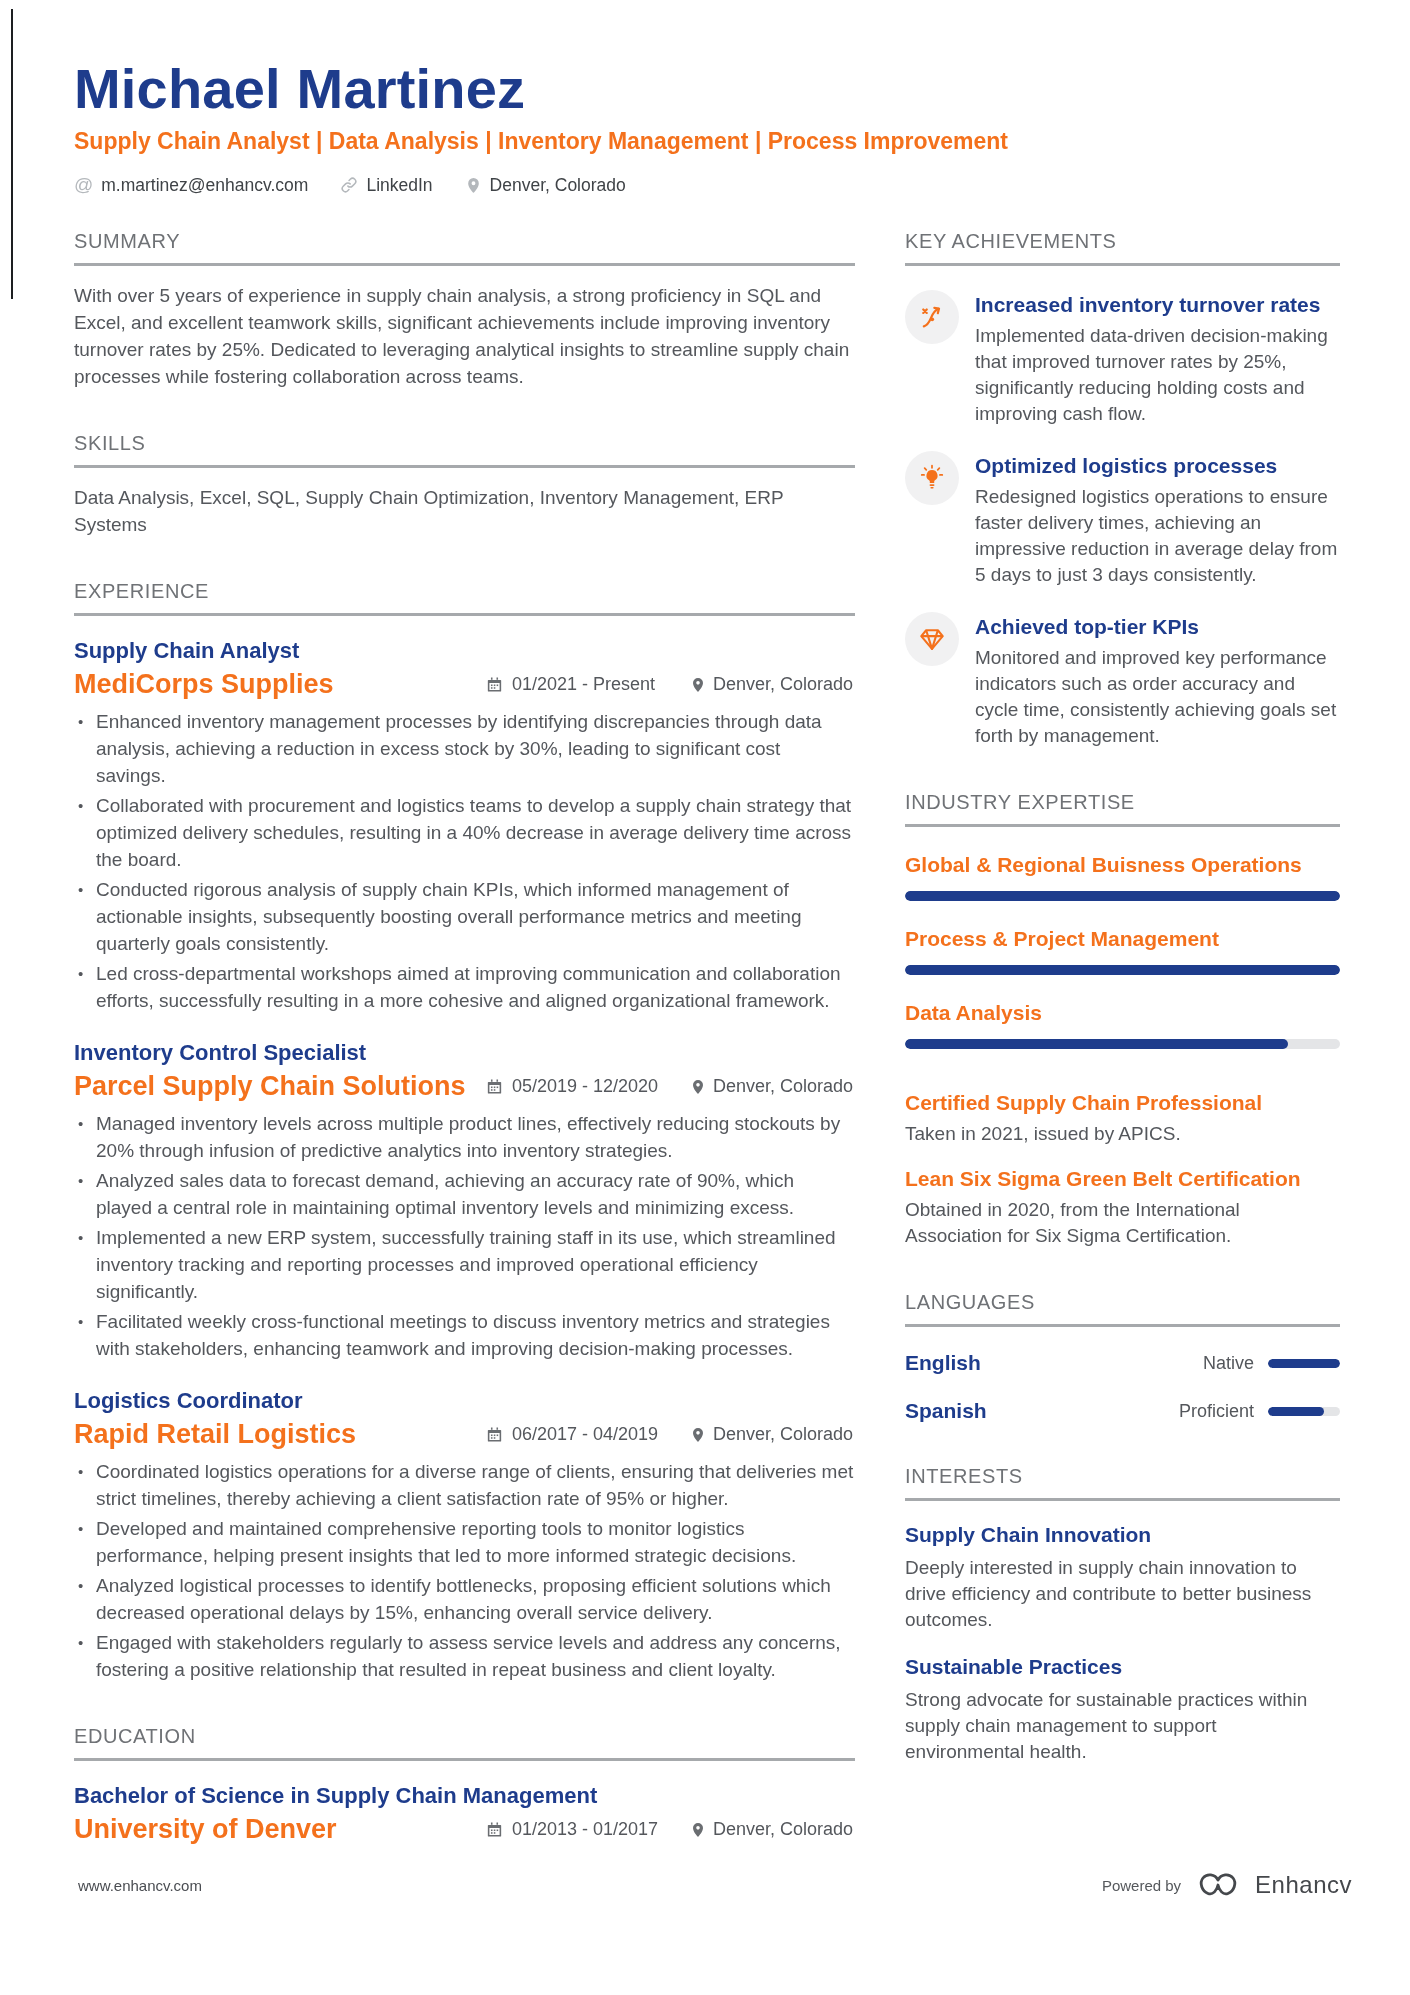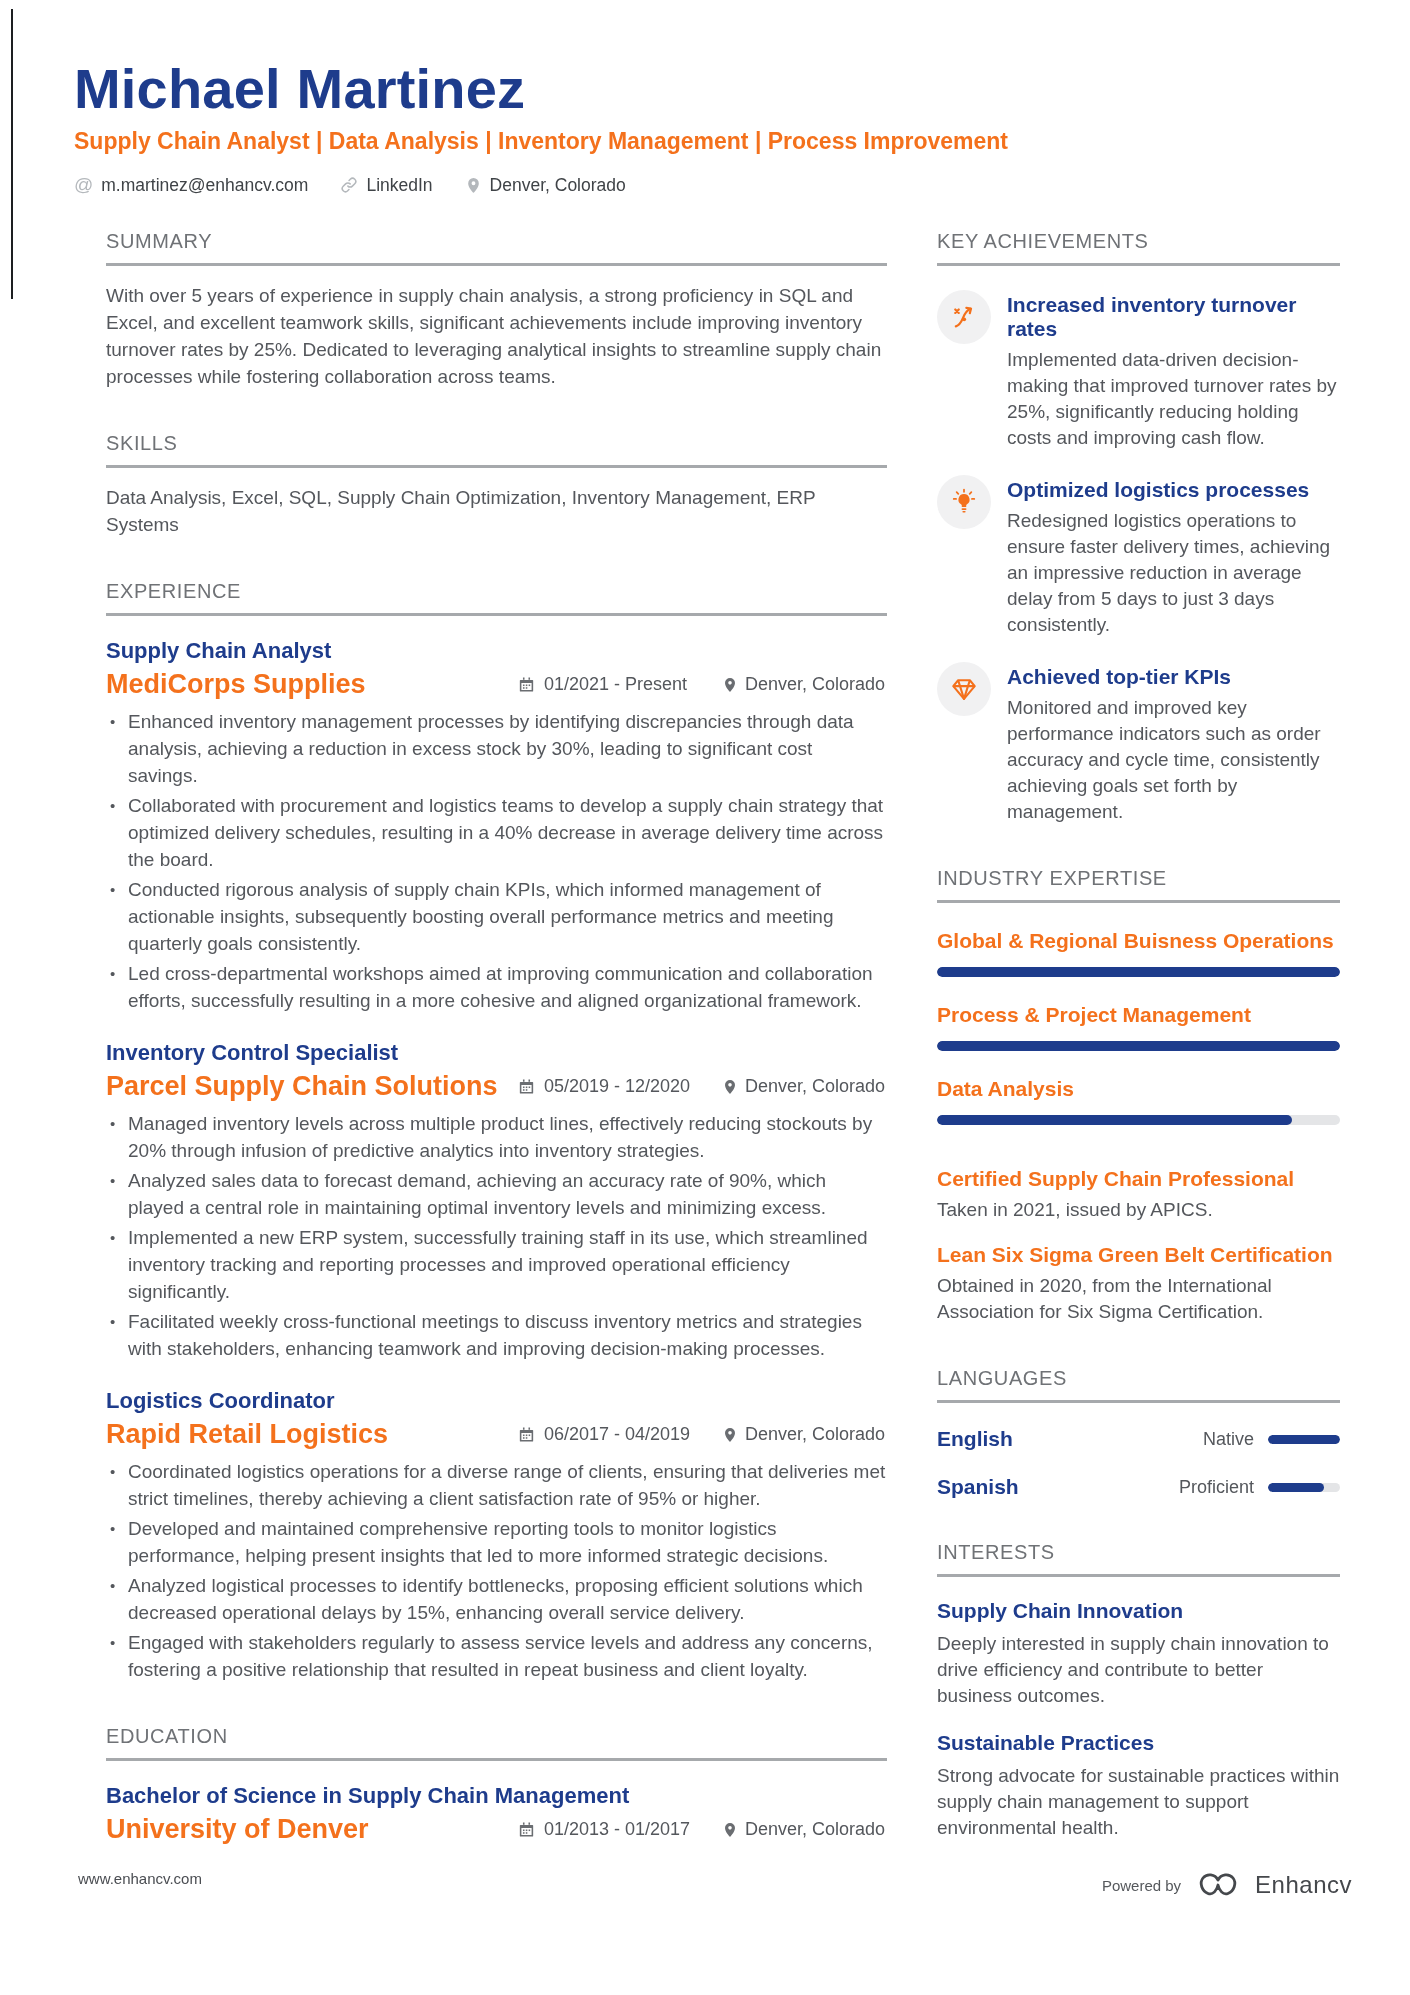--- a/index.html
+++ b/index.html
@@ -11,21 +11,21 @@
   
   .name{font-size:56px;line-height:62px;font-weight:600;color:#1e3c8c;margin:0;letter-spacing:.2px;}
   .headline{font-size:23px;line-height:30px;font-weight:600;color:#f4711c;margin:6px 0 0 0;}
   .contact-row{display:flex;align-items:center;gap:32px;margin-top:18px;font-size:17.5px;color:#3f4347;}
   .contact-item{display:flex;align-items:center;gap:8px;}
   .ic{display:inline-flex;color:#b4b8bc;}
   .at-glyph::before{content:"@";font-size:19px;color:#b4b8bc;}
 
   
   .columns{display:flex;gap:50px;margin-top:34px;}
-  .col-left{flex:0 0 781px;width:781px;margin-left:32px;}
+  .col-left{flex:0 0 781px;width:781px;}
   .col-right{flex:1;min-width:0;}
   section{margin-bottom:42px;}
   .sec-head{font-size:20px;letter-spacing:.6px;color:#6f7276;font-weight:500;margin:0;
             padding-bottom:10px;border-bottom:3px solid #a6a9ac;}
   .body-text{font-size:19px;line-height:27px;margin:16px 0 0 0;}
 
   
   .job{margin-top:22px;}
   .job-title{font-size:22px;font-weight:600;color:#1e3c8c;margin:0 0 5px 0;}
   .job-meta{display:flex;align-items:center;margin-bottom:8px;}
@@ -63,21 +63,21 @@
   .lang-bar{width:72px;height:9px;border-radius:4.5px;background:#e4e5e7;overflow:hidden;}
   .lang-bar .bar-fill{border-radius:4.5px;}
 
   
   .interest{margin-top:22px;}
   .interest-title{font-size:21px;font-weight:600;color:#1e3c8c;margin:0 0 8px 0;}
   .interest-text{font-size:19px;line-height:26px;margin:0;}
 
   
   .footer{position:absolute;left:0;right:0;bottom:52px;display:flex;justify-content:space-between;
-          padding:0 58px 0 78px;}
+          align-items:center;padding:0 58px 0 78px;}
   .site{font-size:15px;color:#4a4d52;}
   .powered{display:flex;align-items:center;gap:14px;}
   .powered-label{font-size:15px;color:#55585c;}
   .logo{display:inline-flex;color:#45484c;}
   .brand{font-size:24px;color:#45484c;letter-spacing:.5px;}
 </style>
 </head>
 <body>
 
 <div class="page">

